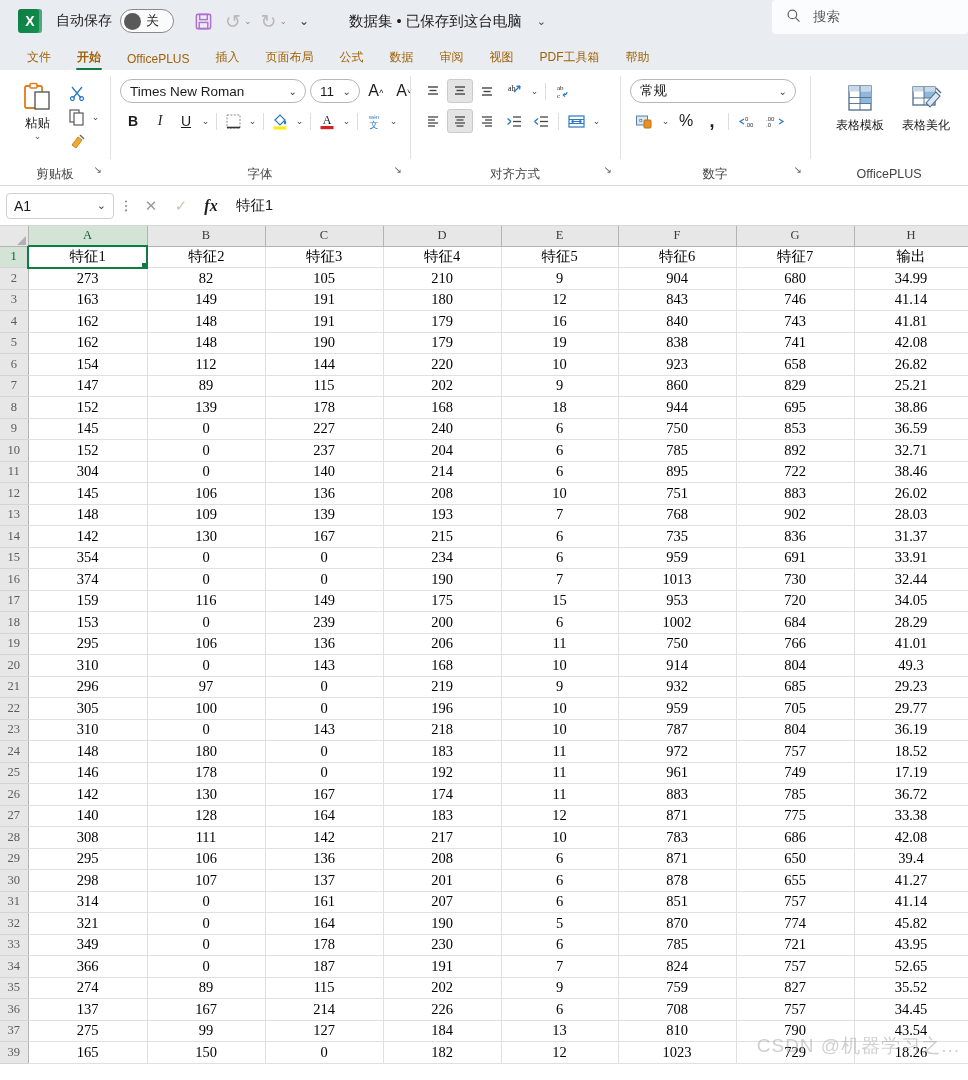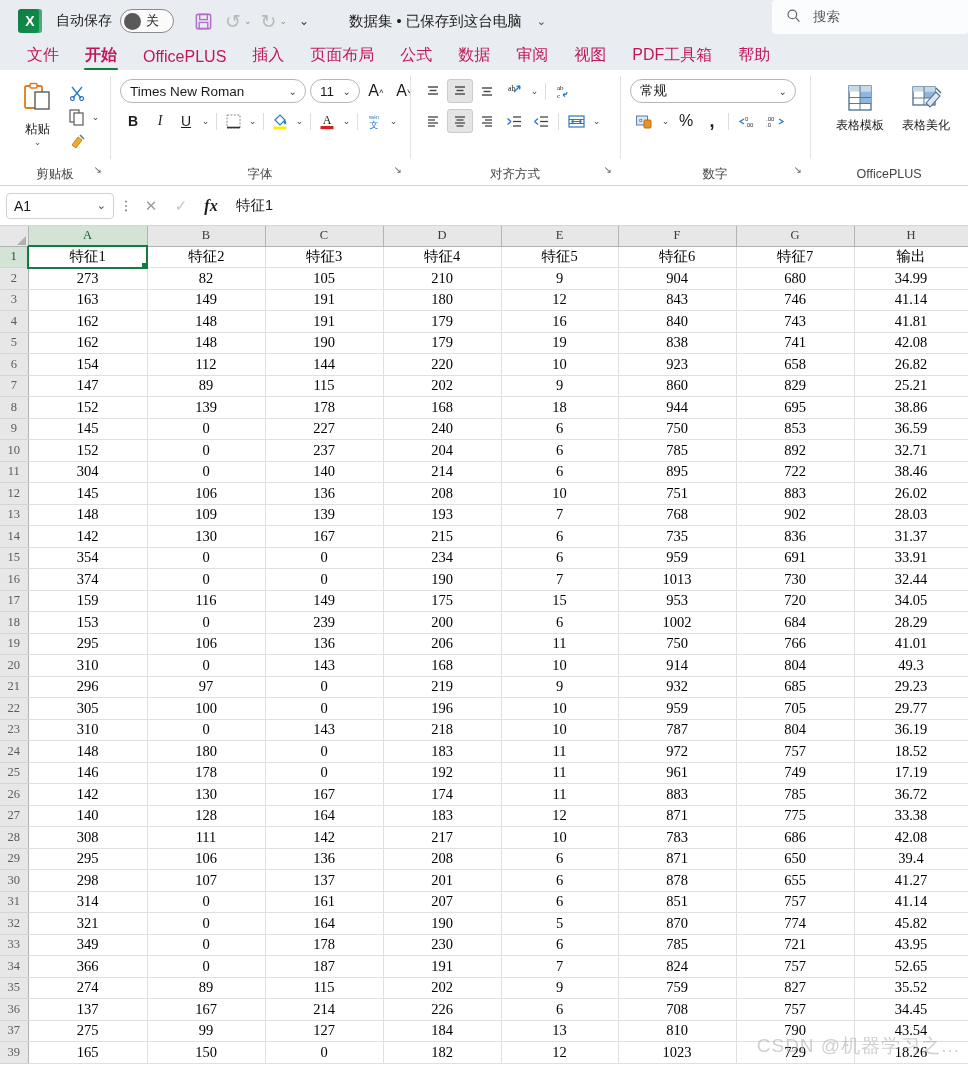--- a/index.html
+++ b/index.html
@@ -71,21 +71,21 @@
 
   
   .menubar {
     height: 28px;
     background: #e9edf1;
     display: flex; align-items: flex-end;
     padding-left: 14px;
     gap: 0px;
   }
   .mtab {
-    font-size: 16px; color: #be185d;
+    font-size: 12px; color: #a16207;
     padding: 0 13px 4px 13px;
     position: relative;
     white-space: nowrap;
   }
   .mtab.active { font-weight: bold; }
   .mtab.active::after {
     content: ""; position: absolute;
     left: 12px; right: 12px; bottom: 0px;
     height: 2.5px; background: #107c41; border-radius: 2px;
   }
@@ -117,21 +117,21 @@
   }
   .dlg-arrow {
     position: absolute; right: 8px; bottom: 4px;
     font-size: 10px; color: #666;
   }
 
   
   .g-clip { width: 110px; }
   .paste-col { display:flex; flex-direction:column; align-items:center; width:56px; padding-top:2px;}
   .paste-ico { width: 34px; height: 34px; }
-  .paste-text { font-size: 12.5px; color:#1b1b1b; margin-top:6px; }
+  .paste-text { font-size: 12.5px; color:#1b1b1b; margin-top:0; }
   .paste-chev { font-size: 9px; color:#555; line-height:8px; }
   .clip-small { display:flex; flex-direction:column; gap:2px; padding-top:3px; align-items:flex-start;}
   .cs-row { display:flex; align-items:center; height:22px; }
   .cs-ico { width:24px; height:20px; display:flex; align-items:center; justify-content:center;}
 
   
   .g-font { width: 300px; }
   .font-row1 { display:flex; align-items:center; gap:4px; }
   .font-row2 { display:flex; align-items:center; gap:1px; margin-top:6px; }
   .combo {

